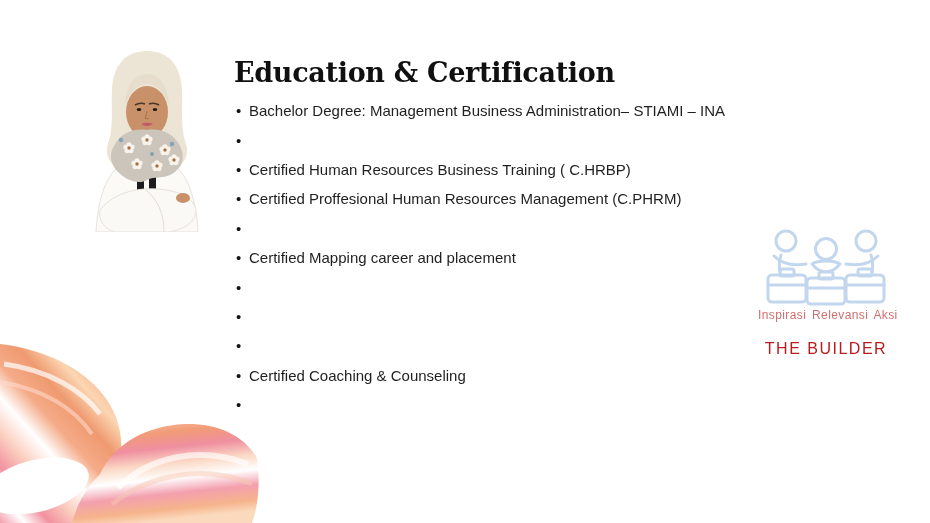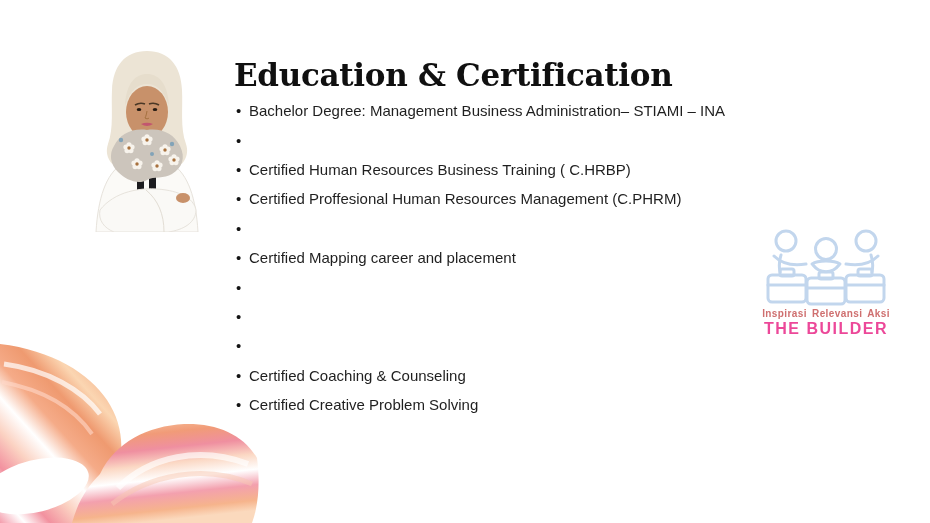--- a/index.html
+++ b/index.html
@@ -5,34 +5,34 @@
   html,body{margin:0;padding:0;background:#ffffff;}
   body{width:930px;height:523px;overflow:hidden;font-family:"Liberation Sans",sans-serif;}
   .slide{position:relative;width:930px;height:523px;background:#ffffff;overflow:hidden;}
 
   
   .portrait{position:absolute;left:88px;top:48px;width:117px;height:184px;}
 
   
   .title{position:absolute;left:234px;top:57px;margin:0;
          font-family:"DejaVu Serif","Liberation Serif",serif;
-         font-weight:800;font-size:31px;letter-spacing:-0.3px;color:#101010;white-space:nowrap;}
+         font-weight:800;font-size:27px;letter-spacing:-0.3px;color:#101010;white-space:nowrap;}
 
   
   .bullets{position:absolute;left:236px;top:96px;margin:0;padding:0;list-style:none;}
   .bullets li{display:flex;align-items:center;height:29.4px;
               font-size:15px;color:#1f1f1f;white-space:nowrap;}
   .bullets .dot{width:13px;flex:0 0 13px;color:#141414;font-size:15px;}
 
   
   .logo{position:absolute;left:758px;top:226px;width:136px;text-align:center;}
   .logo svg{display:block;margin:0 auto;}
-  .logo-tagline{margin-top:2px;font-size:10px;font-weight:bold;color:#cf6f6f;
+  .logo-tagline{margin-top:2px;font-size:12px;font-weight:normal;color:#cf6f6f;
                 letter-spacing:0.4px;word-spacing:2px;white-space:nowrap;}
-  .logo-name{margin-top:1px;font-size:16px;font-weight:bold;color:#ec4899;
+  .logo-name{margin-top:18px;font-size:16px;font-weight:normal;color:#b91c1c;
              letter-spacing:1.5px;white-space:nowrap;}
 
   
   .swirl{position:absolute;left:0;top:338px;width:260px;height:185px;}
 </style>
 </head>
 <body>
 
 <div class="slide">
 
@@ -114,21 +114,20 @@
       </li>
     <li>
         <span class="dot">•</span>
       </li>
     <li>
         <span class="dot">•</span>
         <span>Certified Coaching &amp; Counseling</span>
       </li>
     <li>
         <span class="dot">•</span>
-        <span>Certified Creative Problem Solving</span>
       </li>
   </ul>
 
   <div class="logo">
     <svg width="124" height="80" viewBox="0 0 124 80" aria-hidden="true">
       <g stroke="#bcd2ec" stroke-width="3" fill="none" stroke-linecap="round" stroke-linejoin="round" opacity="0.9">
 
         <circle cx="22" cy="15" r="10"></circle>
         <path d="M10,30 C18,38 30,40 42,38"></path>
         <path d="M17,29 C15,35 15,41 16,46"></path>

